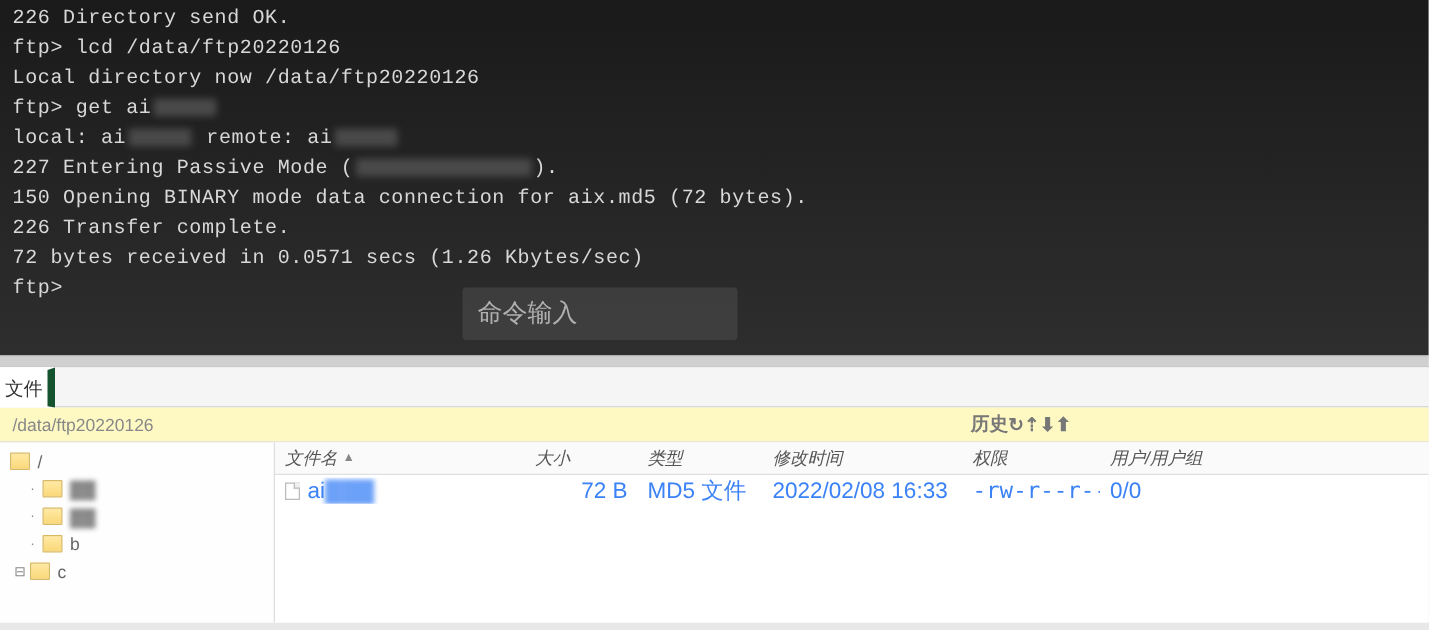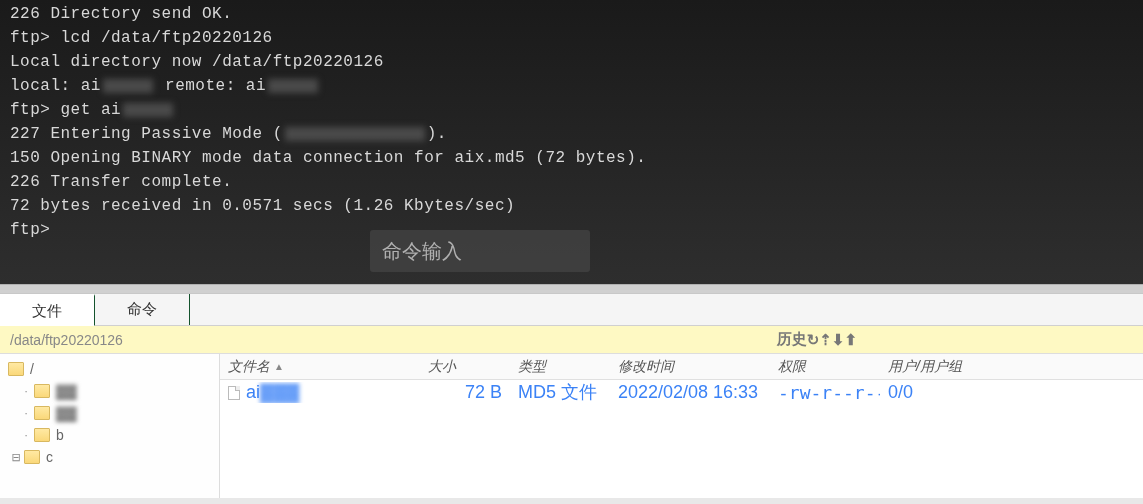--- a/index.html
+++ b/index.html
@@ -66,25 +66,25 @@
     }
     
     
     .tabs {
       display: flex;
       background: #f5f5f5;
       border-bottom: 1px solid #d0d0d0;
       height: 32px;
     }
     .tab {
-      padding: 6px 32px;
+      padding: 6px 4px;
       font-size: 15px;
       color: #333;
       cursor: pointer;
-      border-right: 1px solid #14532d;
+      border-right: 6px solid #14532d;
     }
     .tab.active {
       background: #ffffff;
       border-top: 2px solid #fff;
       border-bottom: 1px solid #fff;
       margin-bottom: -1px;
     }
     
     
     .path-bar {
@@ -236,38 +236,37 @@
       display: inline-block;
     }
   </style>
 </head>
 <body>
 
 <div class="terminal">
   <div class="terminal-line">226 Directory send OK.</div>
   <div class="terminal-line">ftp&gt; lcd /data/ftp20220126</div>
   <div class="terminal-line">Local directory now /data/ftp20220126</div>
+  <div class="terminal-line">ftp&gt; get ai<span class="redacted"></span></div>
   <div class="terminal-line">local: ai<span class="redacted"></span> remote: ai<span class="redacted"></span></div>
-  <div class="terminal-line">ftp&gt; get ai<span class="redacted"></span></div>
   <div class="terminal-line">227 Entering Passive Mode (<span class="redacted wide"></span>).</div>
   <div class="terminal-line">150 Opening BINARY mode data connection for aix.md5 (72 bytes).</div>
   <div class="terminal-line">226 Transfer complete.</div>
   <div class="terminal-line">72 bytes received in 0.0571 secs (1.26 Kbytes/sec)</div>
   <div class="terminal-line">ftp&gt;</div>
 
   <div class="cmd-input">命令输入</div>
 </div>
 
 <div class="divider"></div>
 
 <div class="file-browser">
 
   <div class="tabs">
     <div class="tab active">文件</div>
-    <div class="tab">命令</div>
   </div>
 
   <div class="path-bar">
     <div class="path-text">/data/ftp20220126</div>
     <div class="path-tools">
       <span class="tool-btn">历史</span>
       <span class="tool-btn">↻</span>
       <span class="tool-btn">⇡</span>
       <span class="tool-btn">⬇</span>
       <span class="tool-btn">⬆</span>

